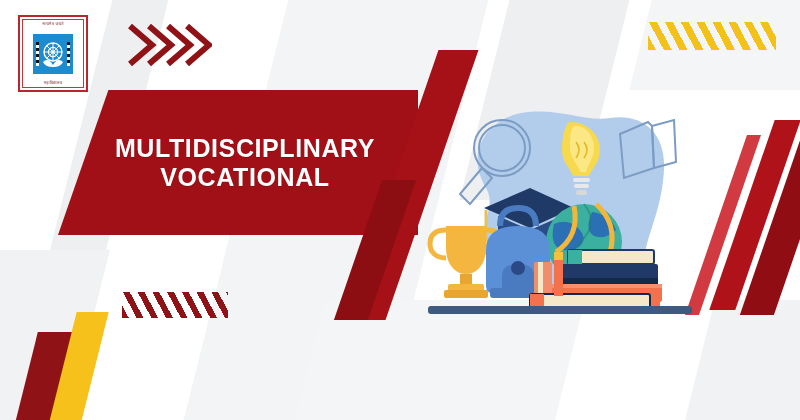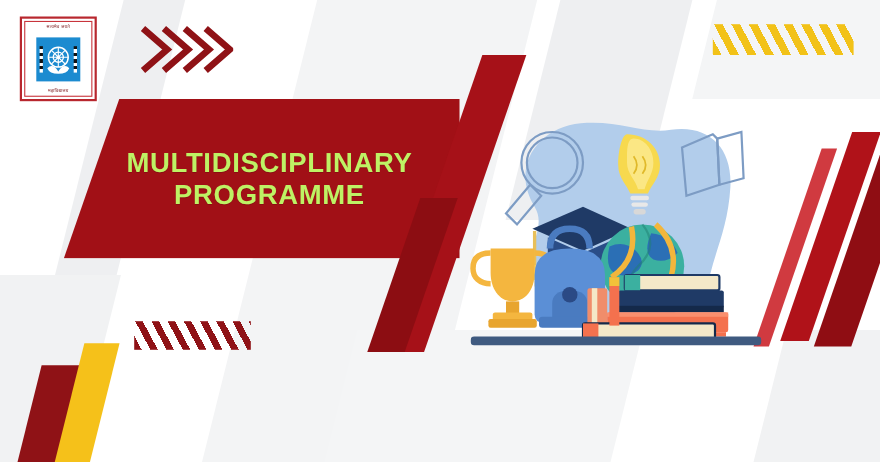--- a/index.html
+++ b/index.html
@@ -58,21 +58,21 @@
 
   
   #title-banner{
     position:absolute;left:58px;top:90px;width:360px;height:145px;
     background:#a11016;
     clip-path:polygon(14% 0%, 100% 0%, 100% 100%, 0% 100%);
     display:flex;align-items:center;justify-content:center;
     z-index:4;
   }
   #title-text{
-    color:#bef264;text-align:center;font-weight:bold;
+    color:#ffffff;text-align:center;font-weight:bold;
     font-size:25px;line-height:1.14;letter-spacing:.6px;
     padding-left:14px;
     text-shadow:0 1px 0 rgba(0,0,0,.15);
   }
   #title-text .tline{display:block;white-space:nowrap;}
 
   
   .slash{position:absolute;transform:skewX(-19deg);z-index:5;}
   .slash-main{left:392px;top:50px;width:40px;height:270px;background:#a61118;}
   .slash-sub {left:358px;top:180px;width:34px;height:140px;background:#8c0d12;z-index:6;}
@@ -151,21 +151,21 @@
     </svg>
   </div>
 
   <div id="gold-stripes"></div>
 
   <div class="slash slash-top"></div>
 
   <div id="title-banner">
     <div id="title-text">
       <span class="tline">MULTIDISCIPLINARY</span>
-      <span class="tline">PROGRAMME</span>
+      <span class="tline">VOCATIONAL</span>
     </div>
   </div>
 
   <div class="slash slash-main"></div>
   <div class="slash slash-sub"></div>
 
   <div class="rslash rslash-3"></div>
   <div class="rslash rslash-1"></div>
   <div class="rslash rslash-2"></div>
 

